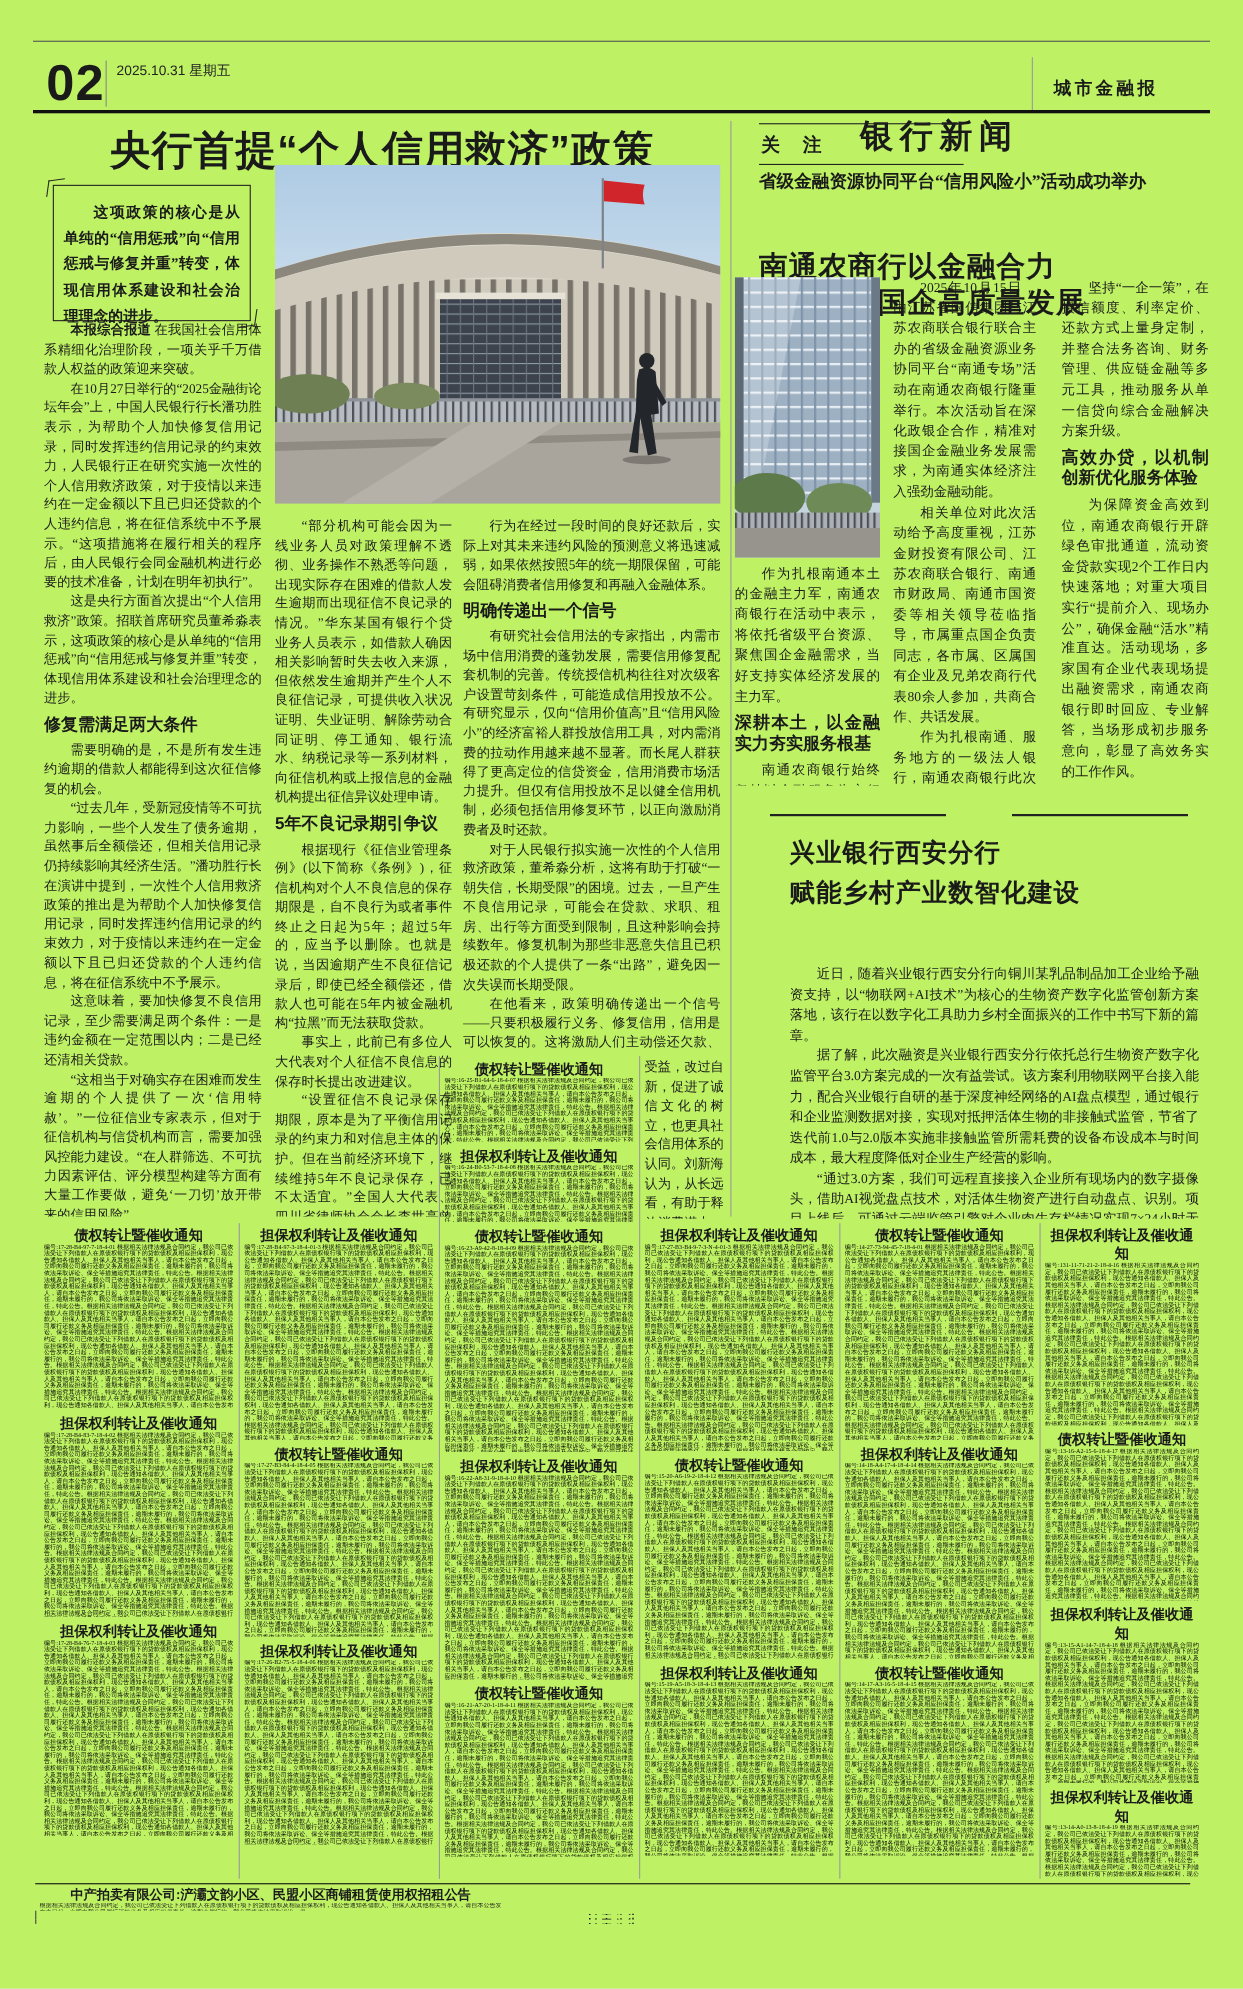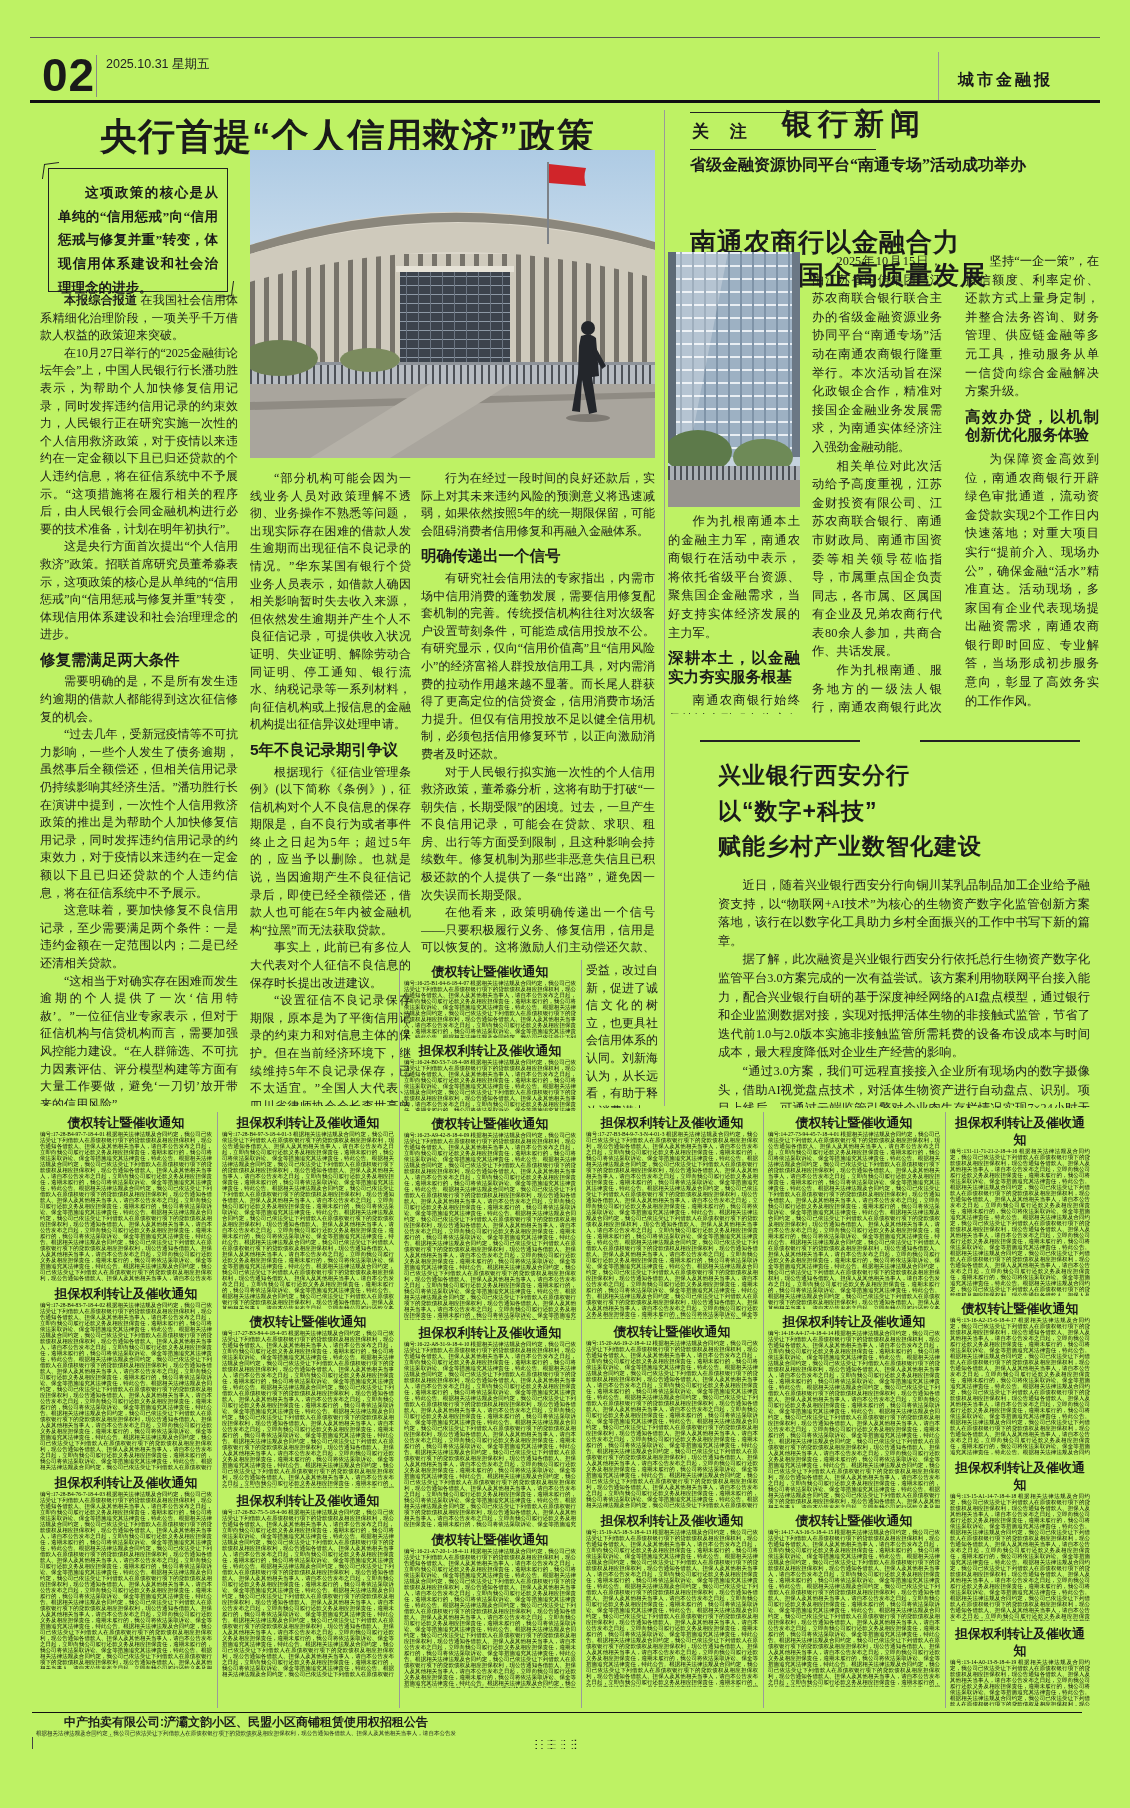--- a/index.html
+++ b/index.html
@@ -163,21 +163,21 @@
       <p class="para">对于人民银行拟实施一次性的个人信用救济政策，董希淼分析，这将有助于打破“一朝失信，长期受限”的困境。过去，一旦产生不良信用记录，可能会在贷款、求职、租房、出行等方面受到限制，且这种影响会持续数年。修复机制为那些非恶意失信且已积极还款的个人提供了一条“出路”，避免因一次失误而长期受限。</p>
       <p class="para">在他看来，政策明确传递出一个信号——只要积极履行义务、修复信用，信用是可以恢复的。这将激励人们主动偿还欠款、处理历史遗留的信用问题，而不是“破罐子破摔”。良好的信用是现代社会公民享受金融服务(如房贷、车贷)的基础。修复信用意味着重新获得机会。</p>
     </div>
   <div class="abs col a1col" style="left:586px;top:962px;width:72px;height:146px;">
     <p class="para" style="text-indent:0;">受益，改过自新，促进了诚信文化的树立，也更具社会信用体系的认同。刘新海认为，从长远看，有助于释放消费潜力。</p>
   </div>
 
   <div class="abs vr" style="left:664px;top:110px;height:996px;"></div>
 
   <div class="abs focus-label sans" style="left:690px;top:112px;width:182px;">关 注</div>
-  <div class="abs kicker" style="left:690px;top:155px;width:400px;">省级金融资源协同平台“南通专场”活动成功举办</div>
+  <div class="abs kicker" style="left:690px;top:155px;width:400px;">省级金融资源协同平台“信用风险小”活动成功举办</div>
   <div class="abs a2-headline" style="left:690px;top:178px;width:400px;">
     <div>南通农商行以金融合力</div>
     <div>赋能地方国企高质量发展</div>
   </div>
 
   <svg class="abs photo" style="left:668px;top:252px;" width="132" height="255" viewBox="0 0 132 255" role="img">
     <defs>
       <pattern id="curtain" width="12" height="13" patternUnits="userSpaceOnUse">
         <rect width="12" height="13" fill="#9db1c3"></rect>
         <rect x="0" y="0" width="12" height="2" fill="#e8eef3"></rect>
@@ -213,21 +213,20 @@
       <p class="para">坚持“一企一策”，在授信额度、利率定价、还款方式上量身定制，并整合法务咨询、财务管理、供应链金融等多元工具，推动服务从单一信贷向综合金融解决方案升级。</p>
       <p class="subhead">高效办贷，以机制创新优化服务体验</p>
       <p class="para">为保障资金高效到位，南通农商银行开辟绿色审批通道，流动资金贷款实现2个工作日内快速落地；对重大项目实行“提前介入、现场办公”，确保金融“活水”精准直达。活动现场，多家国有企业代表现场提出融资需求，南通农商银行即时回应、专业解答，当场形成初步服务意向，彰显了高效务实的工作作风。</p>
     </div>
 
   <div class="abs" style="left:700px;top:740px;width:160px;height:2px;background:#222;"></div>
   <div class="abs" style="left:920px;top:740px;width:160px;height:2px;background:#222;"></div>
 
   <div class="abs a3-headline" style="left:718px;top:758px;width:330px;">
     <div>兴业银行西安分行</div>
-    <div>以“数字+科技”</div>
     <div>赋能乡村产业数智化建设</div>
   </div>
 
   <div class="abs col a2col" style="left:718px;top:876px;width:372px;height:232px;">
       <p class="para">近日，随着兴业银行西安分行向铜川某乳品制品加工企业给予融资支持，以“物联网+AI技术”为核心的生物资产数字化监管创新方案落地，该行在以数字化工具助力乡村全面振兴的工作中书写下新的篇章。</p>
       <p class="para">据了解，此次融资是兴业银行西安分行依托总行生物资产数字化监管平台3.0方案完成的一次有益尝试。该方案利用物联网平台接入能力，配合兴业银行自研的基于深度神经网络的AI盘点模型，通过银行和企业监测数据对接，实现对抵押活体生物的非接触式监管，节省了迭代前1.0与2.0版本实施非接触监管所需耗费的设备布设成本与时间成本，最大程度降低对企业生产经营的影响。</p>
       <p class="para">“通过3.0方案，我们可远程直接接入企业所有现场内的数字摄像头，借助AI视觉盘点技术，对活体生物资产进行自动盘点、识别。项目上线后，可通过云端监管引擎对企业肉牛存栏情况实现7×24小时无人值守监管。这样不仅可减少现场贷后的频次，更能在第一时间获得预警情况，解决贷后管理过程中生物资产‘看管难’的问题。”该行“金融特派员”介绍道。</p>
     </div>
 
   <div class="abs vr" style="left:217px;top:1112px;height:596px;"></div>

